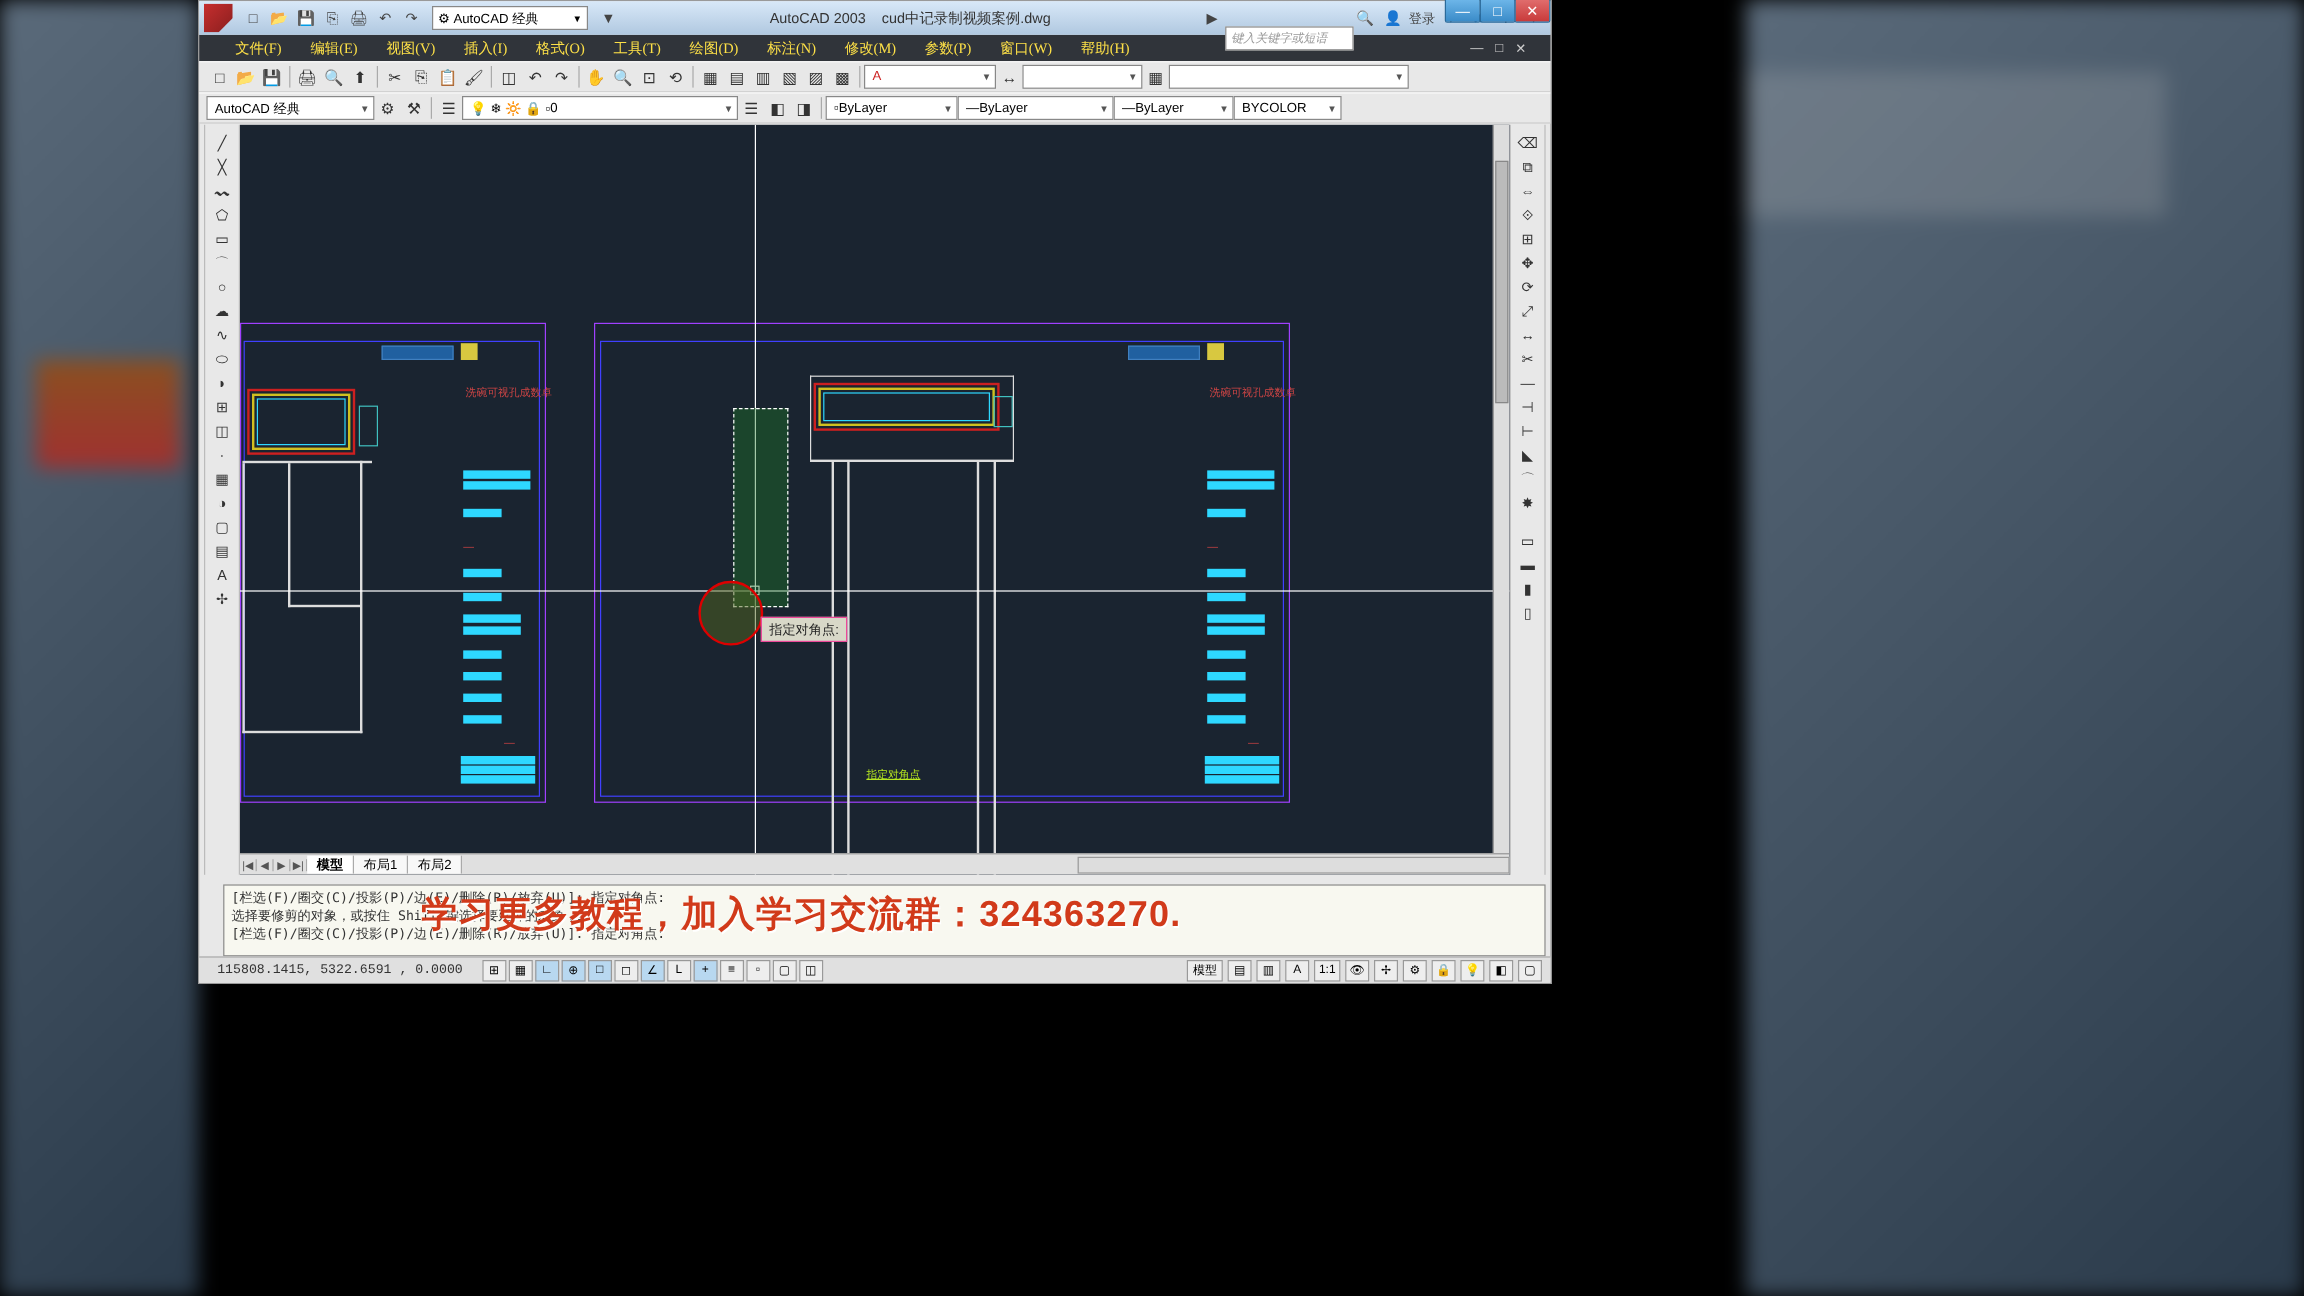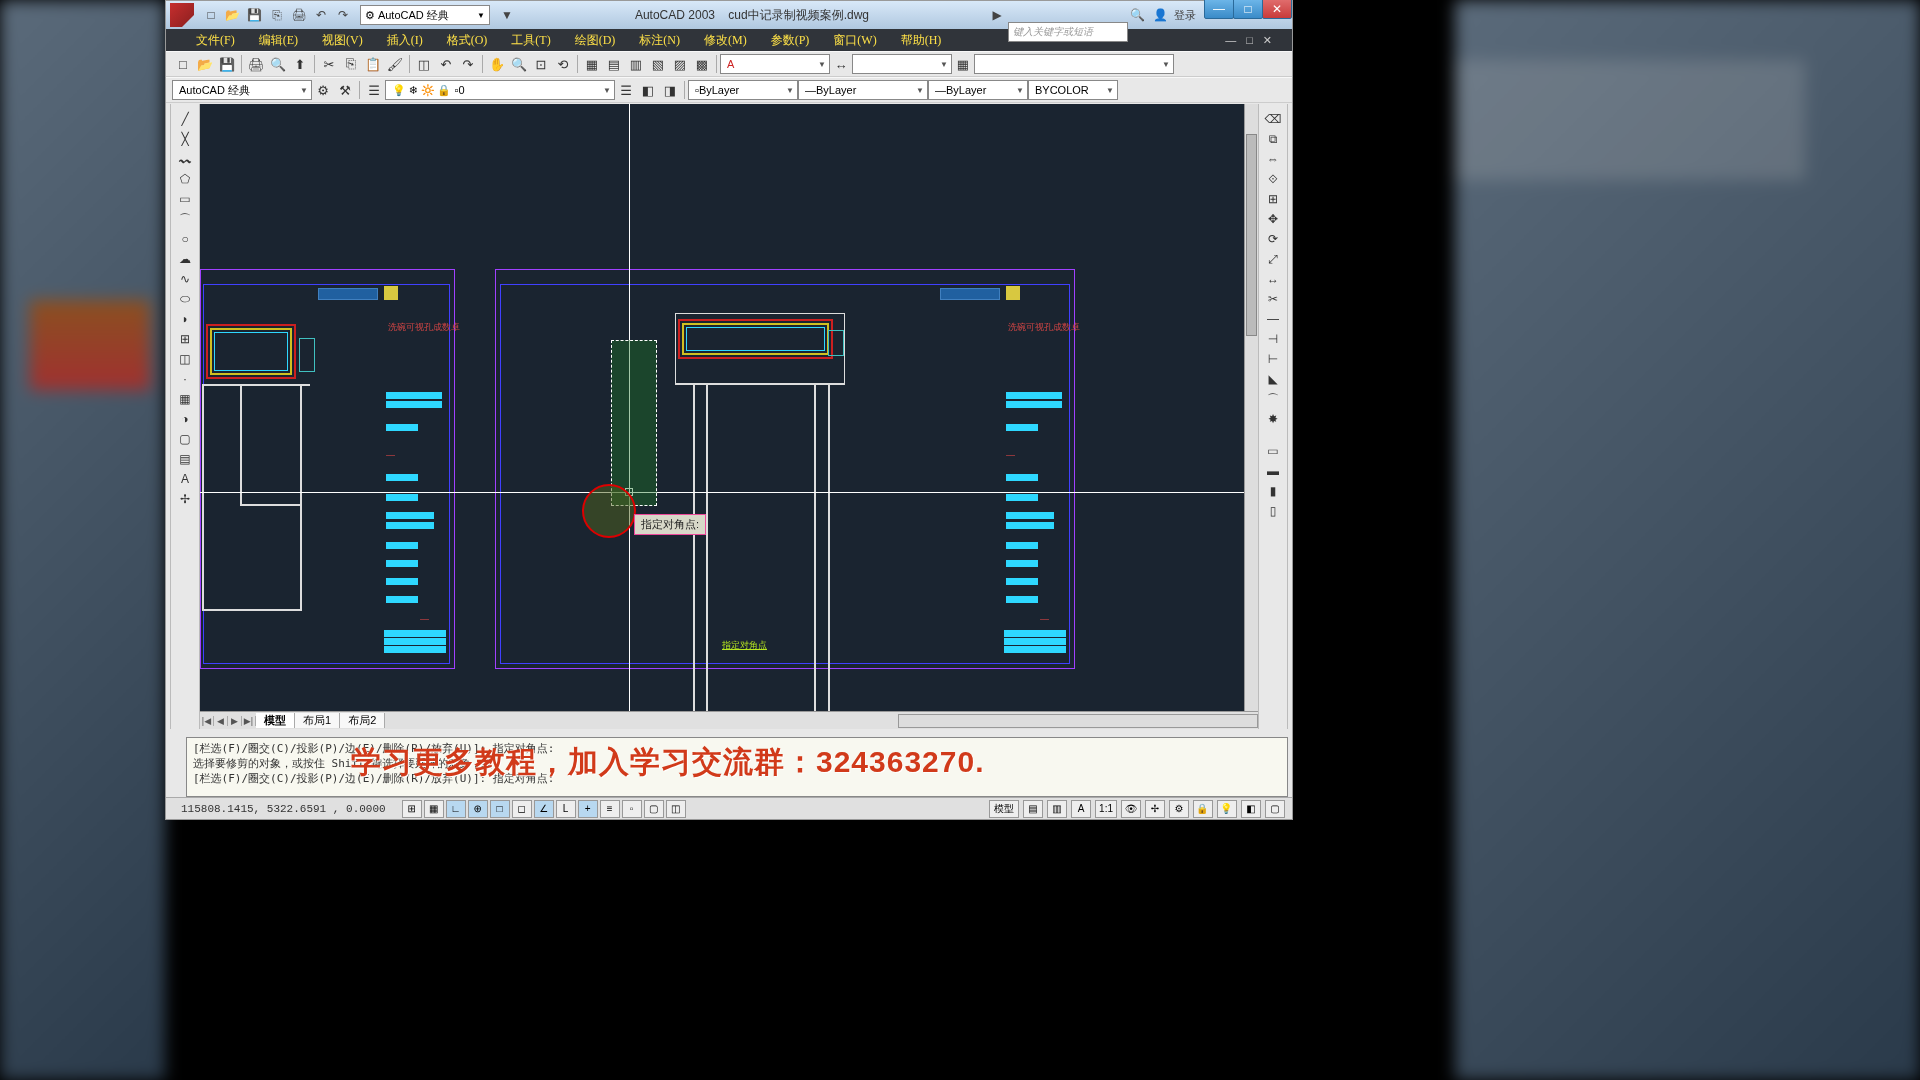--- a/index.html
+++ b/index.html
@@ -15,21 +15,21 @@
 .video-frame { position: absolute; left: 165px; top: 0; width: 1128px; height: 820px; background: #e8e8e8; border: 1px solid #999; }
 
 
 .titlebar { height: 28px; background: linear-gradient(#d8e8f8, #b0c8e0); display: flex; align-items: center; padding: 0 4px; font-size: 12px; position: relative; }
 .app-icon { width: 24px; height: 24px; background: linear-gradient(135deg, #c62e2e, #8a1f1f); clip-path: polygon(0 0, 100% 0, 100% 50%, 50% 100%, 0 100%); margin-right: 6px; }
 .qat-btn { width: 18px; height: 18px; margin: 0 2px; display: inline-flex; align-items: center; justify-content: center; font-size: 12px; color: #444; cursor: pointer; }
 .workspace-dd { height: 20px; background: #fff; border: 1px solid #888; font-size: 11px; padding: 0 16px 0 4px; display: flex; align-items: center; margin: 0 6px; position: relative; }
 .workspace-dd::before { content: "⚙"; margin-right: 3px; }
 .workspace-dd::after { content: "▼"; position: absolute; right: 4px; font-size: 8px; }
 .title-text { flex: 1; text-align: center; font-size: 12px; color: #333; }
-.title-search { width: 120px; height: 20px; background: #fff; border: 1px solid #888; font-size: 10px; padding: 0 4px; color:#999; display:flex; align-items:center; font-style:italic;margin-top:33px; }
+.title-search { width: 107px; height: 20px; background: #fff; border: 1px solid #888; font-size: 10px; padding: 0 4px; color:#999; display:flex; align-items:center; font-style:italic;margin-top:33px; }
 .title-right { display:flex; align-items:center; gap:3px; }
 .title-ricon { width:20px; height:20px; display:inline-flex; align-items:center; justify-content:center; font-size:12px; color:#444; }
 .win-controls { position: absolute; right: 0; top: -2px; display: flex; }
 .win-btn { width: 30px; height: 20px; background: linear-gradient(#6cb5e8, #3a8bc8); color: #fff; text-align: center; line-height: 18px; font-size: 12px; border: 1px solid #2a6a9a; border-radius: 0 0 2px 2px; margin-left: -1px; }
 .win-btn.close { background: linear-gradient(#e06c6c, #c83a3a); }
 
 
 .menubar { height: 22px; background: #30343a; display: flex; align-items: center; padding: 0 20px; gap: 4px; }
 .menu-item { color: #fde047; font-size: 12px; padding: 2px 10px; cursor: pointer; font-family: Liberation Serif, serif; }
 

